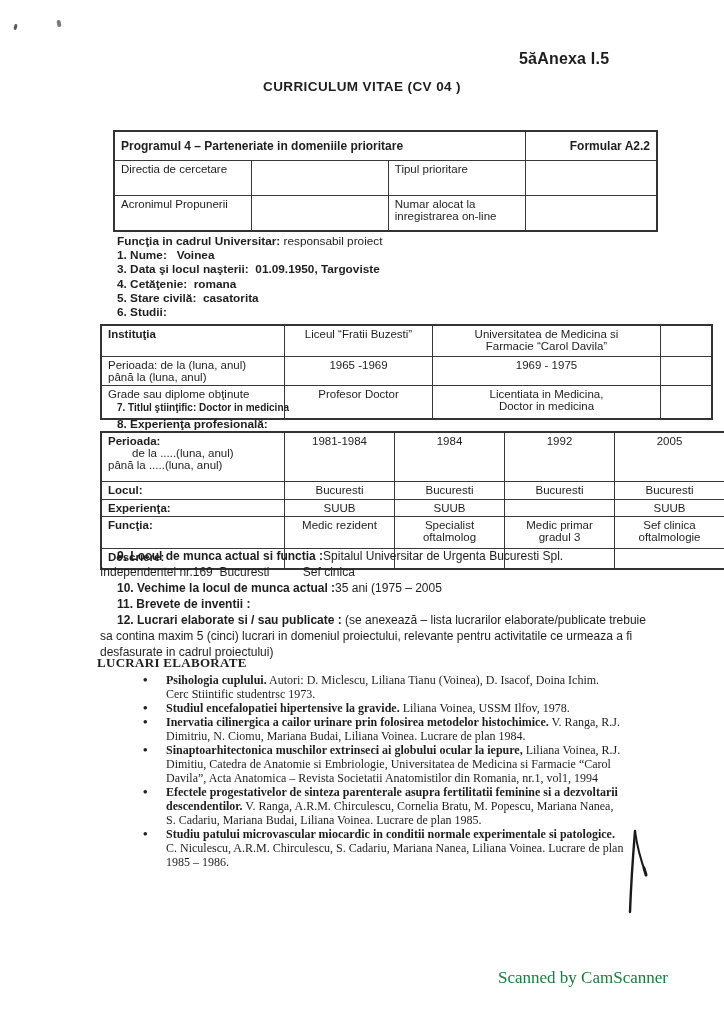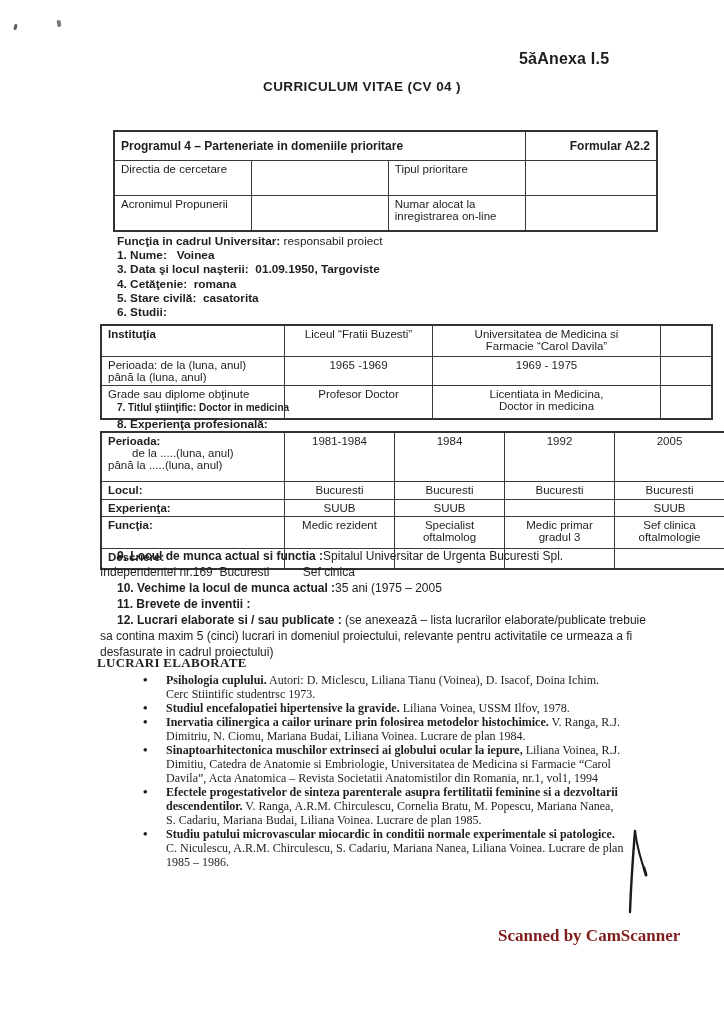--- a/index.html
+++ b/index.html
@@ -89,22 +89,22 @@
     list-style: none; position: relative; padding-left: 23px;
     width: 458px; font-size: 12px; line-height: 14px; margin: 0;
   }
   .lucrari li::before {
     content: "\2022"; position: absolute; left: 0; top: 0;
     font-size: 13px; font-weight: bold;
   }
 
   .penmark { position: absolute; left: 620px; top: 828px; }
   .camscanner {
-    position: absolute; left: 498px; top: 926px;
-    font-family: "Liberation Serif", serif; font-size: 17px; color: #7f1d1d; font-weight: bold;
+    position: absolute; left: 498px; top: 968px;
+    font-family: "Liberation Serif", serif; font-size: 17px; color: #15803d;
   }
 </style>
 </head>
 <body>
 
 <div class="page">
 
   <div class="speck speck1"></div>
   <div class="speck speck2"></div>
 

